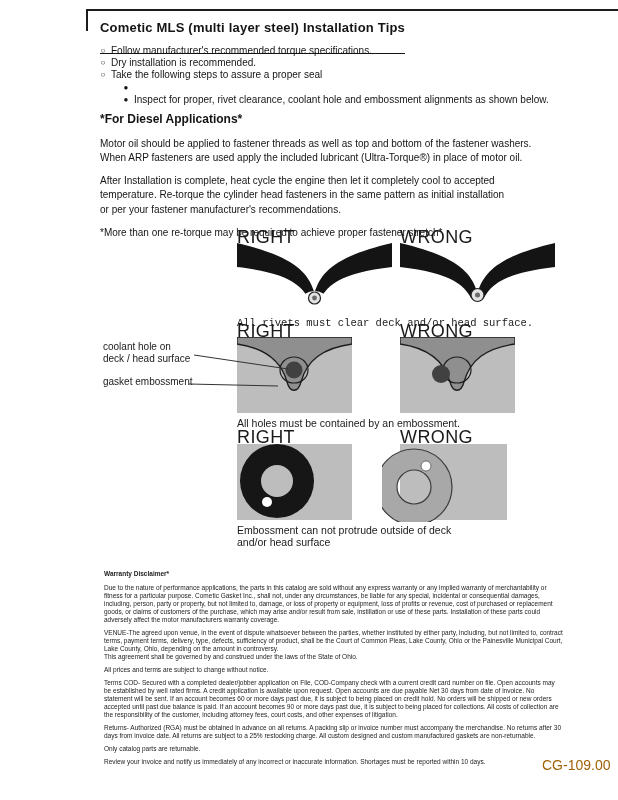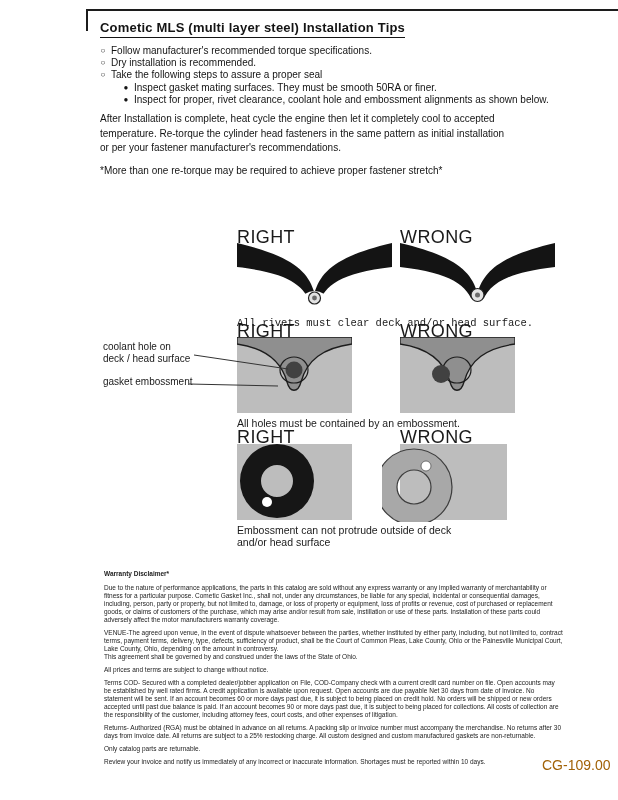--- a/index.html
+++ b/index.html
@@ -6,21 +6,21 @@
   html,body { background:#ffffff; }
   .page {
     position:relative; width:618px; height:800px; background:#ffffff;
     font-family:"Liberation Sans", sans-serif; color:#141414; overflow:hidden;
   }
   .scan-line { position:absolute; background:#1c1c1c; }
 
   .title {
     position:absolute; left:100px; top:20px;
     font-size:13px; font-weight:bold; letter-spacing:0.2px;
-    border-bottom:1.5px solid #141414; padding-bottom:2px;
+    border-bottom:1.5px solid #141414; padding-bottom:18px;
   }
 
   .bullets { position:absolute; left:99px; top:45px; font-size:10px; line-height:12.2px; }
   .b-row { display:flex; align-items:flex-start; gap:4px; }
   .b-marker { width:8px; text-align:center; font-size:8px; line-height:12.2px; flex:0 0 auto; }
   .b-sub { margin-left:23px; }
 
   .diesel { position:absolute; left:100px; top:112px; width:500px; font-size:10px; line-height:14.6px; }
   .diesel-heading { font-size:12px; font-weight:bold; margin-bottom:10px; }
   .para { margin-bottom:8px; white-space:pre-line; }
@@ -56,29 +56,31 @@
     <div class="b-row">
       <span class="b-marker">○</span>
       <span>Dry installation is recommended.</span>
     </div>
     <div class="b-row">
       <span class="b-marker">○</span>
       <span>Take the following steps to assure a proper seal</span>
     </div>
     <div class="b-row b-sub">
       <span class="b-marker">●</span>
-      <span>Inspect gasket mating surfaces.  They must be smooth 50RA or finer.</span>
     </div>
     <div class="b-row b-sub">
       <span class="b-marker">●</span>
       <span>Inspect for proper, rivet clearance, coolant hole and embossment alignments as shown below.</span>
     </div>
   </div>
 
   <div class="diesel">
+    <div class="diesel-heading">*For Diesel Applications*</div>
+    <div class="para">Motor oil should be applied to fastener threads as well as top and bottom of the fastener washers.
+When ARP fasteners are used apply the included lubricant (Ultra-Torque®) in place of motor oil.</div>
     <div class="para">After Installation is complete, heat cycle the engine then let it completely cool to accepted
 temperature. Re-torque the cylinder head fasteners in the same pattern as initial installation
 or per your fastener manufacturer's recommendations.</div>
     <div class="para">*More than one re-torque may be required to achieve proper fastener stretch*</div>
   </div>
 
   <div class="fig-label" style="left:237px; top:227px; width:155px;">RIGHT</div>
   <div class="fig-label" style="left:400px; top:227px; width:155px;">WRONG</div>
 
   <div class="fig" style="left:237px; top:243px;">

